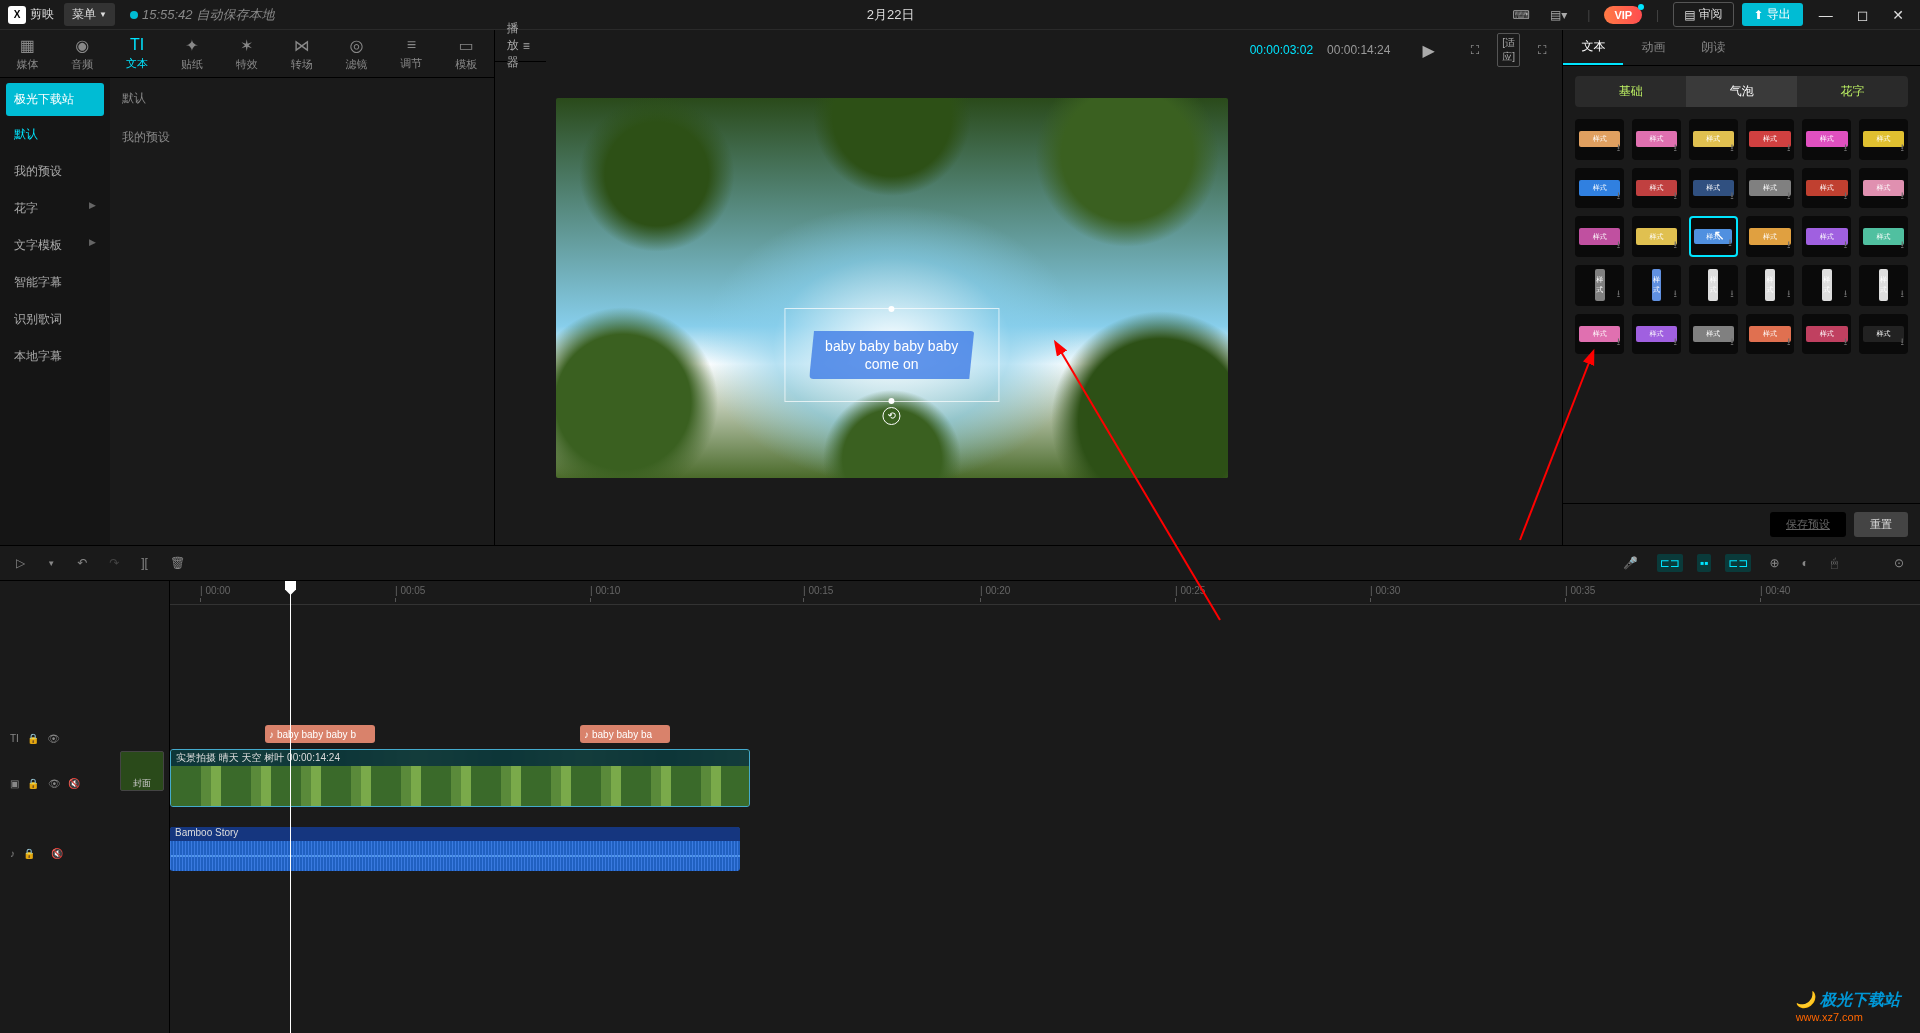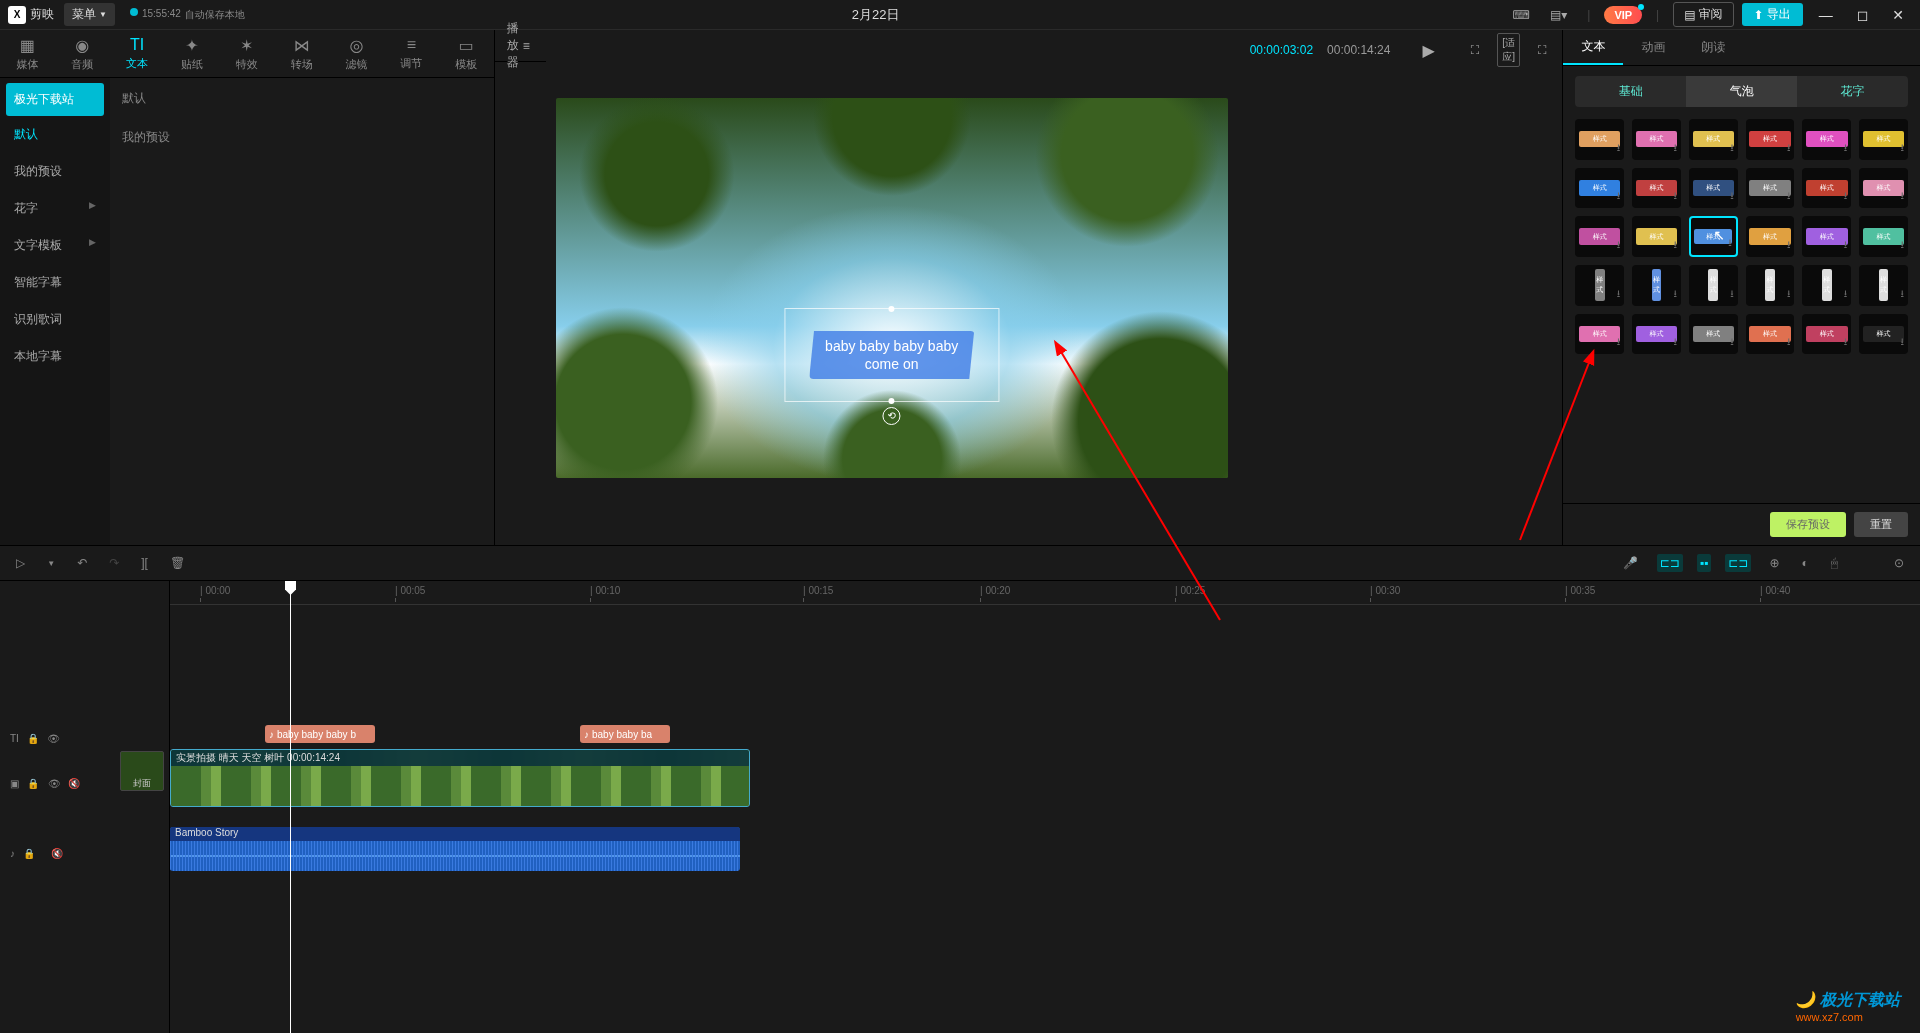--- a/index.html
+++ b/index.html
@@ -3,21 +3,21 @@
 <meta charset="utf-8">
 <style>
   * { margin: 0; padding: 0; box-sizing: border-box; font-family: "Microsoft YaHei", Arial, sans-serif; }
   body { background: #0f0f0f; color: #ddd; width: 1920px; height: 1033px; overflow: hidden; font-size: 12px; position: relative; }
   
   
   .titlebar { height: 30px; background: #1a1a1a; display: flex; align-items: center; padding: 0 8px; border-bottom: 1px solid #2a2a2a; }
   .logo { display: flex; align-items: center; gap: 4px; }
   .logo-icon { width: 18px; height: 18px; background: #fff; border-radius: 3px; display: flex; align-items: center; justify-content: center; color: #000; font-weight: bold; font-size: 10px; }
   .menu-btn { margin-left: 10px; background: #333; padding: 3px 8px; border-radius: 3px; cursor: pointer; display: flex; align-items: center; gap: 3px; }
-  .autosave { margin-left: 15px; color: #888; font-size: 10px; display: flex; gap: 4px; }
+  .autosave { margin-left: 15px; color: #888; font-size: 13px; display: flex; align-items: center; gap: 4px; font-style: italic; }
   .autosave-dot { width: 8px; height: 8px; background: #00bcd4; border-radius: 50%; }
   .title-center { flex: 1; text-align: center; font-size: 13px; }
   .titlebar-right { display: flex; align-items: center; gap: 8px; }
   .tb-btn { padding: 3px 6px; cursor: pointer; color: #aaa; border-radius: 3px; }
   .vip-btn { background: linear-gradient(90deg,#ff7a45,#ff4d4f); color: #fff; padding: 3px 10px; border-radius: 10px; font-size: 11px; font-weight: bold; position: relative; }
   .vip-dot { position:absolute; top:-2px; right:-2px; width:6px; height:6px; background:#00e5ff; border-radius:50%; }
   .review-btn { border: 1px solid #555; padding: 3px 10px; border-radius: 3px; display: flex; align-items: center; gap: 3px; }
   .export-btn { background: #00bcd4; color: #fff; padding: 3px 12px; border-radius: 3px; display: flex; align-items: center; gap: 3px; }
   .win-ctrl { padding: 0 8px; cursor: pointer; font-size: 14px; }
   
@@ -58,31 +58,31 @@
   .time-total { color: #999; }
   .pc-spacer { flex: 1; }
   .pc-icon { cursor: pointer; color: #aaa; padding: 2px 4px; }
   
   
   .right-panel { width: 505px; background: #1a1a1a; display: flex; flex-direction: column; }
   .right-tabs { display: flex; height: 36px; border-bottom: 1px solid #000; }
   .right-tab { padding: 0 18px; display: flex; align-items: center; cursor: pointer; color: #888; }
   .right-tab.active { color: #fff; border-bottom: 2px solid #00e5ff; }
   .right-subtabs { display: flex; margin: 10px 12px 6px; border-radius: 4px; overflow: hidden; background: #2a2a2a; }
-  .right-subtab { flex: 1; padding: 7px 0; text-align: center; cursor: pointer; color: #5eead4; }
+  .right-subtab { flex: 1; padding: 7px 0; text-align: center; cursor: pointer; color: #bef264; }
   .right-subtab.active { background: #3a3a3a; color: #fff; }
   .bubble-grid { flex: 1; padding: 6px 12px; display: grid; grid-template-columns: repeat(6, 1fr); gap: 8px; overflow-y: auto; align-content: start; }
   .bubble-item { aspect-ratio: 1.2/1; background: #0a0a0a; border-radius: 4px; position: relative; display: flex; align-items: center; justify-content: center; cursor: pointer; }
   .bubble-item.selected { border: 2px solid #00e5ff; }
   .bubble-dl { position: absolute; bottom: 3px; right: 4px; color: #666; font-size: 10px; }
   .bubble-preview { width: 85%; height: 40%; border-radius: 2px; display: flex; align-items: center; justify-content: center; font-size: 7px; color: #fff; text-align: center; }
   .cursor-arrow { position: absolute; font-size: 14px; color: #fff; bottom: 12px; left: 50%; }
   .right-footer { display: flex; justify-content: flex-end; padding: 8px 12px; gap: 8px; border-top: 1px solid #000; }
   .rf-btn { padding: 5px 16px; border-radius: 3px; cursor: pointer; font-size: 11px; }
-  .rf-save { background: #bef264; color: #666; }
+  .rf-save { background: #000000; color: #666; text-decoration: underline; }
   .rf-reset { background: #444; color: #ddd; }
   
   
   .mid-toolbar { height: 36px; background: #1a1a1a; display: flex; align-items: center; padding: 0 12px; border-top: 1px solid #000; border-bottom: 1px solid #000; gap: 14px; }
   .mt-icon { cursor: pointer; color: #888; padding: 2px 4px; }
   .mt-icon.cyan { color: #00e5ff; background: #0a3a3a; border-radius: 2px; padding: 2px 3px; }
   .mt-spacer { flex: 1; }
   
   
   .timeline { flex: 1; background: #1a1a1a; display: flex; position: relative; }

